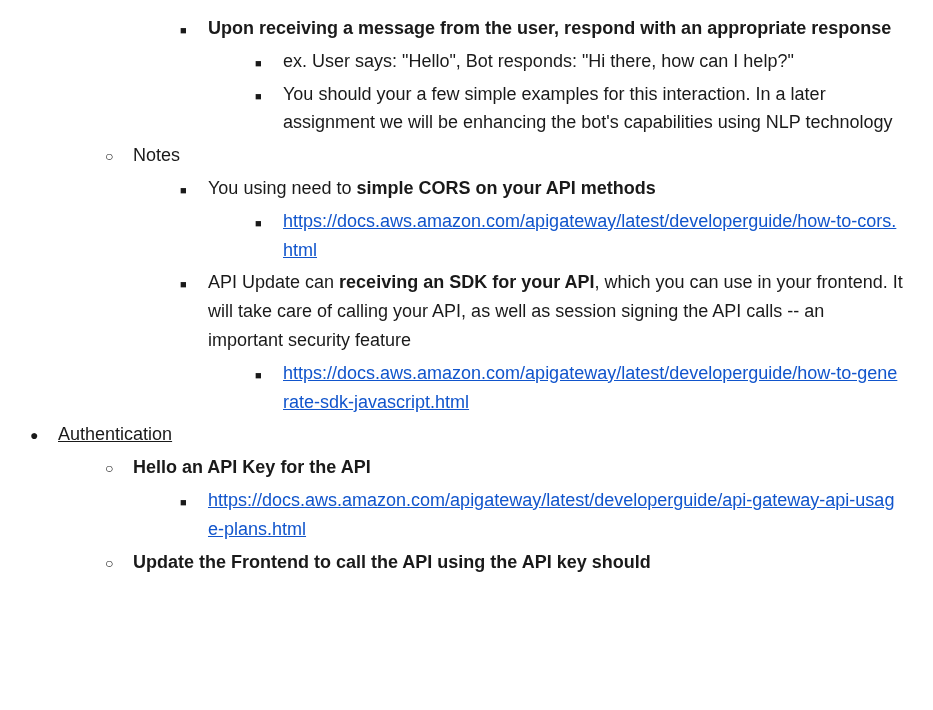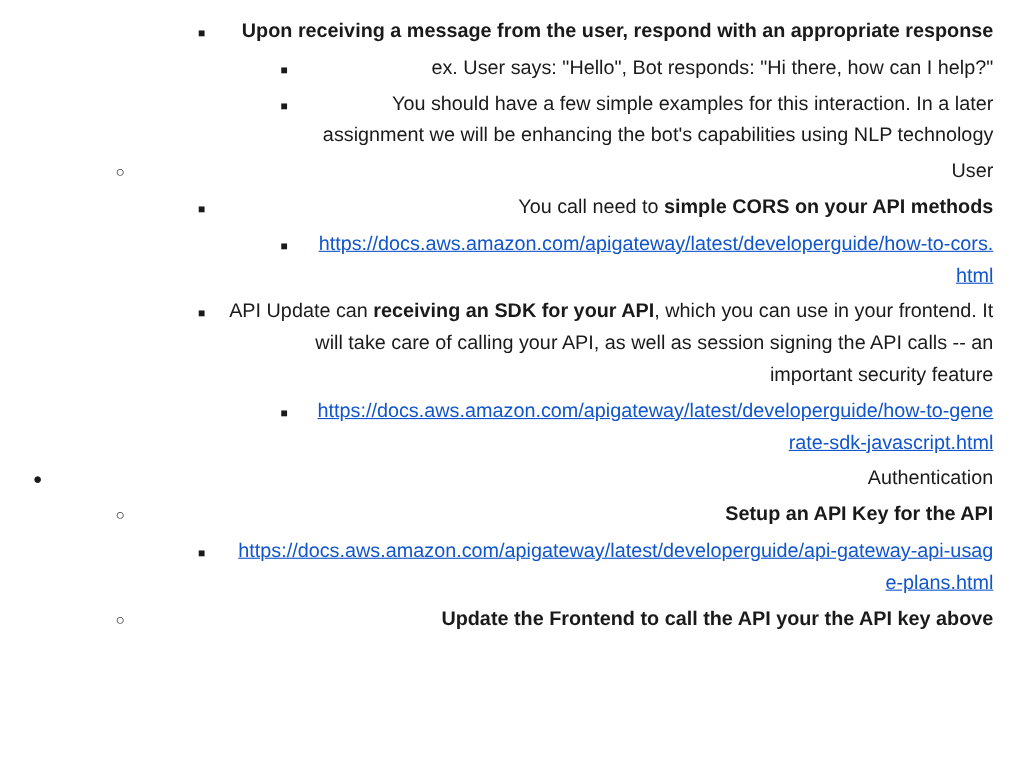--- a/index.html
+++ b/index.html
@@ -29,20 +29,21 @@
     .level-2 {
       padding-left: 150px;
     }
     .level-3 {
       padding-left: 225px;
     }
     .bold {
       font-weight: bold;
     }
     .underline {
+      text-decoration: underline;
     }
     a {
       color: #1155cc;
       text-decoration: underline;
       word-break: break-all;
     }
     .li-row {
       display: flex;
       align-items: baseline;
     }
@@ -54,21 +55,20 @@
       font-size: 14px;
     }
     .li-bullet.circle {
       font-size: 14px;
     }
     .li-bullet.square {
       font-size: 11px;
     }
     .li-content {
       flex: 1;
-      text-align: right;
     }
   </style>
 </head>
 <body>
 
 <ul>
 
   <li class="level-2">
     <div class="li-row">
       <span class="li-bullet square">■</span>
@@ -79,36 +79,36 @@
   <li class="level-3">
     <div class="li-row">
       <span class="li-bullet square">■</span>
       <span class="li-content">ex. User says: "Hello", Bot responds: "Hi there, how can I help?"</span>
     </div>
   </li>
 
   <li class="level-3">
     <div class="li-row">
       <span class="li-bullet square">■</span>
-      <span class="li-content">You should have a few simple examples for this interaction. In a later assignment we will be enhancing the bot's capabilities using NLP technology</span>
+      <span class="li-content">You should your a few simple examples for this interaction. In a later assignment we will be enhancing the bot's capabilities using NLP technology</span>
     </div>
   </li>
 
   <li class="level-1">
     <div class="li-row">
       <span class="li-bullet circle">○</span>
-      <span class="li-content">User</span>
+      <span class="li-content">Notes</span>
     </div>
   </li>
 
   <li class="level-2">
     <div class="li-row">
       <span class="li-bullet square">■</span>
       <span class="li-content">
-        <span>You call need to </span><span class="bold">simple CORS on your API methods</span>
+        <span>You using need to </span><span class="bold">simple CORS on your API methods</span>
       </span>
     </div>
   </li>
 
   <li class="level-3">
     <div class="li-row">
       <span class="li-bullet square">■</span>
       <span class="li-content">
         <a href="#">https://docs.aws.amazon.com/apigateway/latest/developerguide/how-to-cors.html</a>
       </span>
@@ -136,33 +136,33 @@
   <li class="level-0">
     <div class="li-row">
       <span class="li-bullet disc">●</span>
       <span class="li-content underline">Authentication</span>
     </div>
   </li>
 
   <li class="level-1">
     <div class="li-row">
       <span class="li-bullet circle">○</span>
-      <span class="li-content bold">Setup an API Key for the API</span>
+      <span class="li-content bold">Hello an API Key for the API</span>
     </div>
   </li>
 
   <li class="level-2">
     <div class="li-row">
       <span class="li-bullet square">■</span>
       <span class="li-content">
         <a href="#">https://docs.aws.amazon.com/apigateway/latest/developerguide/api-gateway-api-usage-plans.html</a>
       </span>
     </div>
   </li>
 
   <li class="level-1">
     <div class="li-row">
       <span class="li-bullet circle">○</span>
-      <span class="li-content bold">Update the Frontend to call the API your the API key above</span>
+      <span class="li-content bold">Update the Frontend to call the API using the API key should</span>
     </div>
   </li>
 
 </ul>
 
 </body></html>

